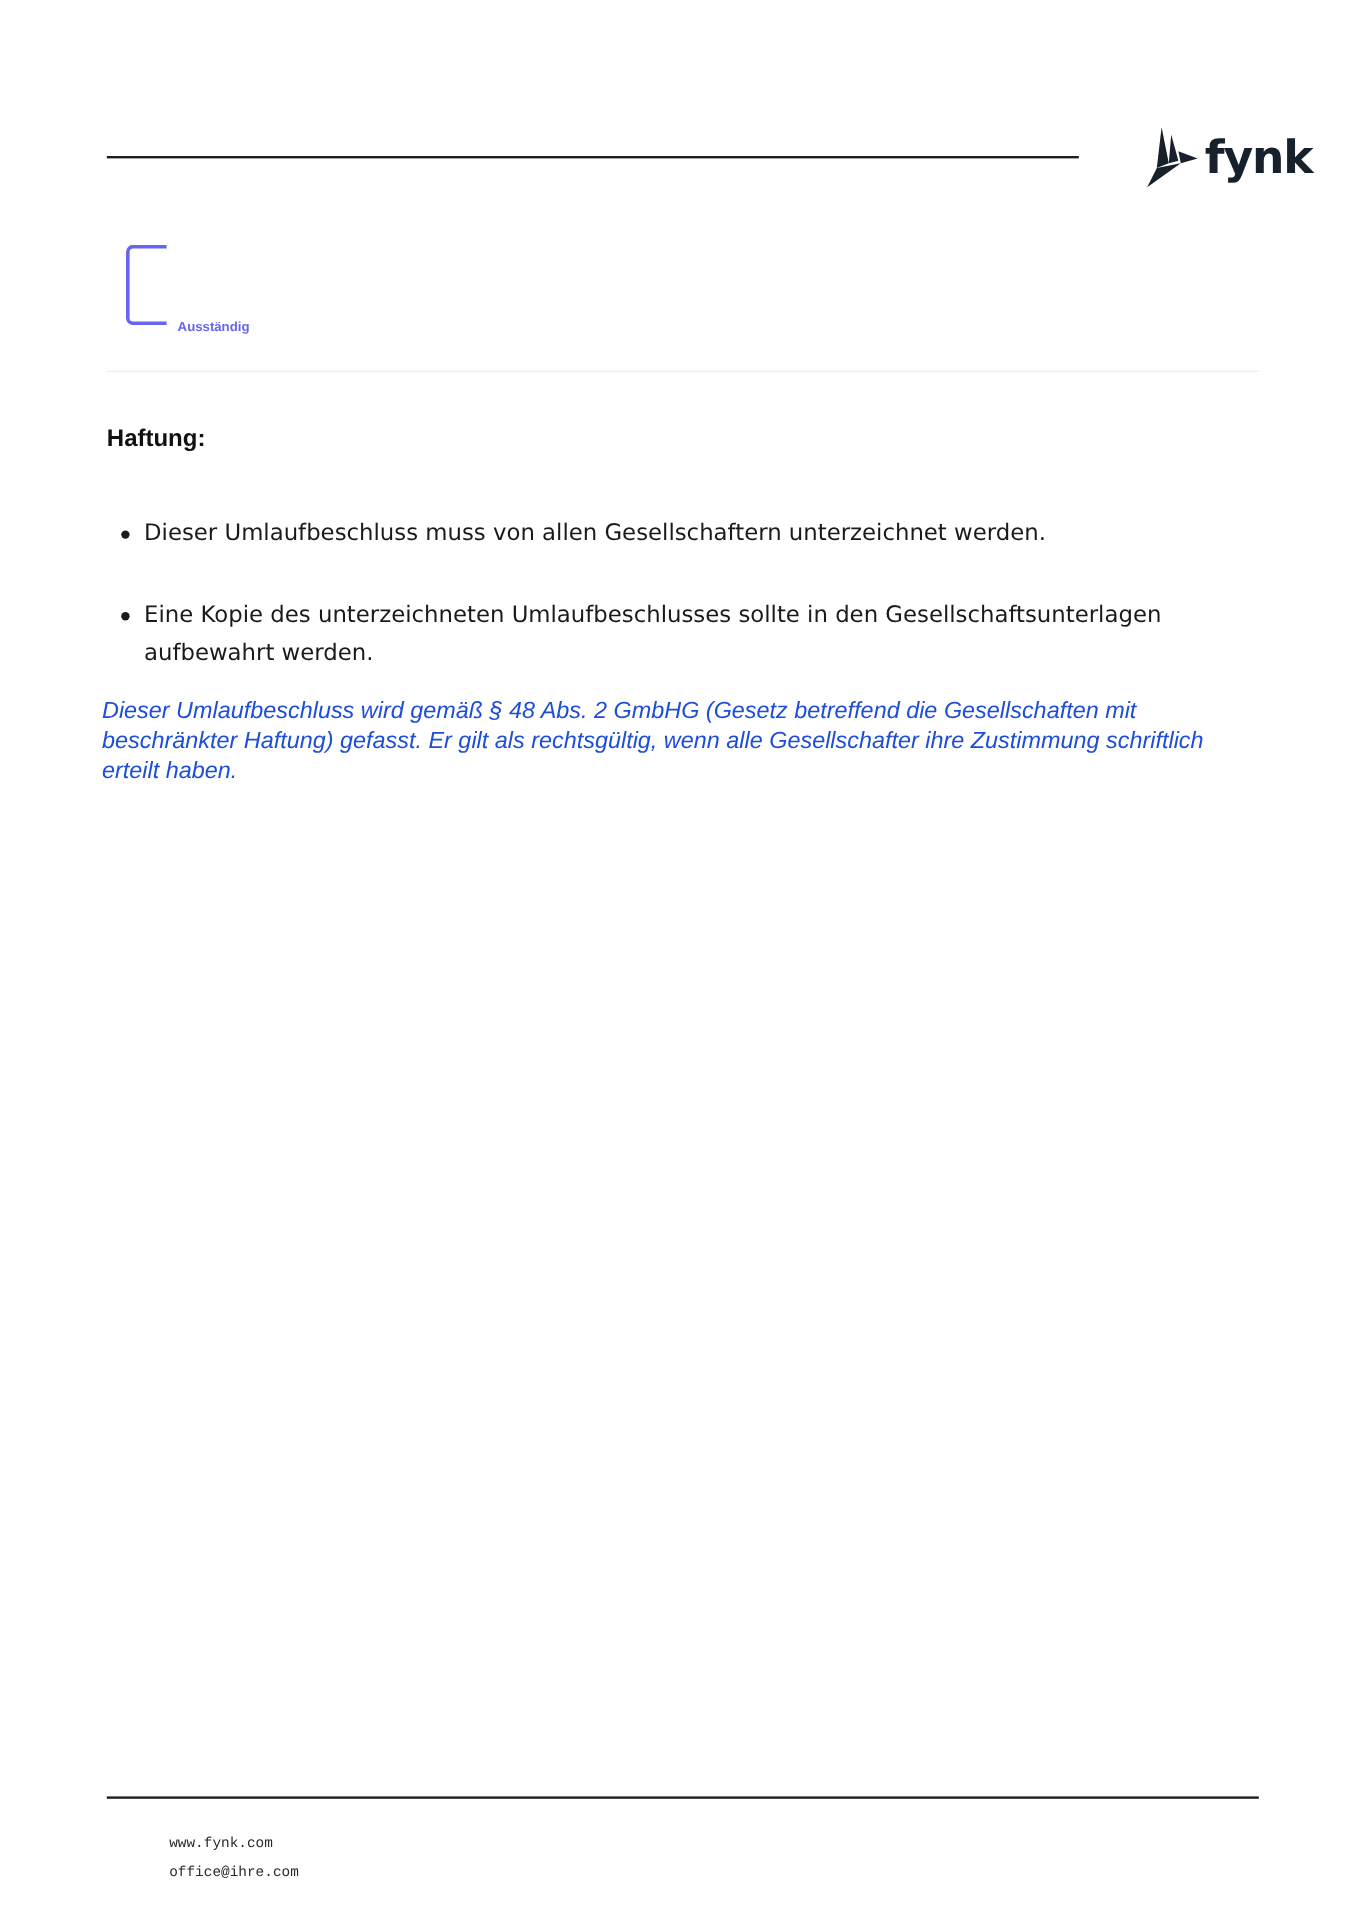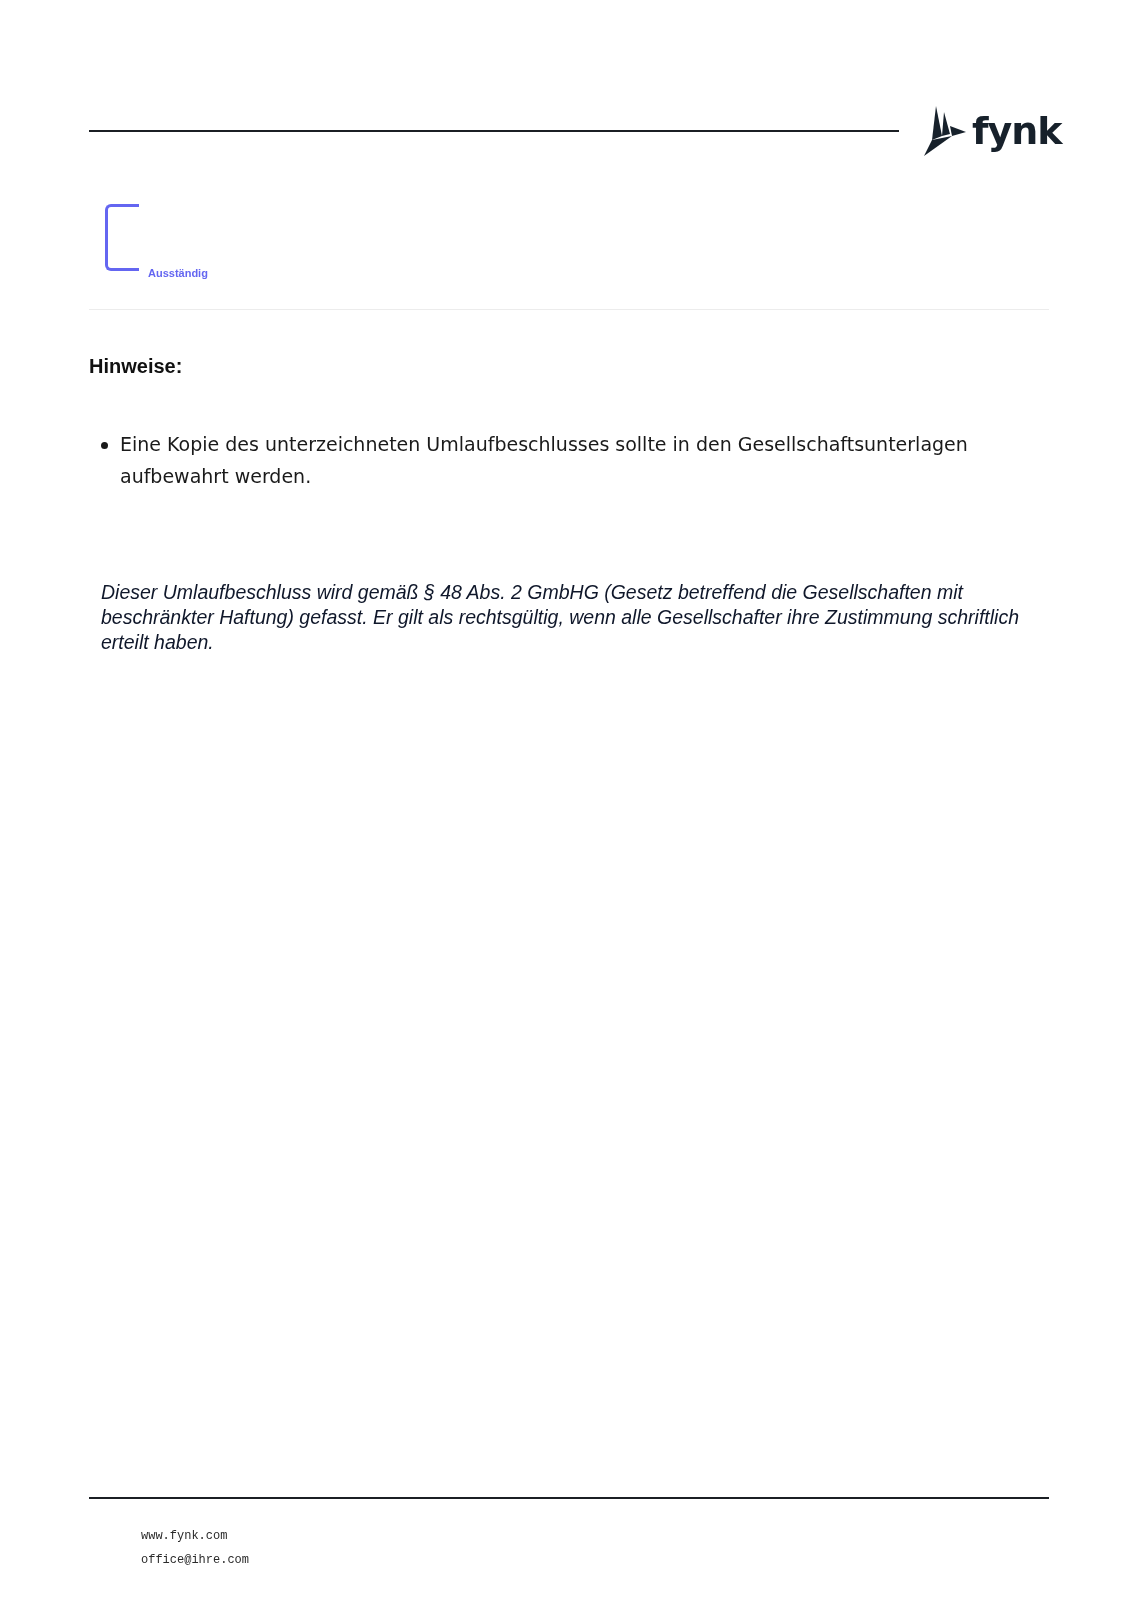--- a/index.html
+++ b/index.html
@@ -1,28 +1,28 @@
 <!DOCTYPE html>
 <html><head>
 <meta charset="utf-8">
 <style>
   html, body { margin: 0; padding: 0; background: #ffffff; }
   body { width: 1131px; height: 1600px; position: relative; overflow: hidden; font-family: "Liberation Sans", sans-serif; color: #111; }
   .header-rule { position: absolute; left: 89px; top: 130px; width: 810px; height: 2px; background: #1b1f24; }
-  .logo { position: absolute; left: 922px; top: 106px; display: flex; align-items: center; }
+  .logo { position: absolute; left: 954px; top: 106px; display: flex; align-items: center; }
   .logo-text { font-family: "DejaVu Sans", sans-serif; font-weight: bold; font-size: 38px; color: #17212b; letter-spacing: -1px; margin-left: 4px; line-height: 1; }
   .sig-box { position: absolute; left: 105px; top: 204px; width: 34px; height: 67px; border: 3px solid #6466f1; border-right: none; border-radius: 6px 0 0 6px; box-sizing: border-box; }
   .sig-status { position: absolute; left: 148px; top: 267px; font-size: 11px; font-weight: bold; color: #6466f1; text-align: center; }
   .divider { position: absolute; left: 89px; top: 309px; width: 960px; height: 1px; background: #ececec; }
   .notes-title { position: absolute; left: 89px; top: 355px; font-size: 20px; font-weight: bold; color: #111; }
   .notes-list { position: absolute; left: 89px; top: 428px; width: 940px; margin: 0; padding: 0; list-style: none; }
   .notes-list li { position: relative; padding-left: 31px; font-family: "DejaVu Sans", sans-serif; font-size: 19px; line-height: 32px; color: #1a1a1a; }
   .notes-list li + li { margin-top: 36px; }
   .bullet { position: absolute; left: 12px; top: 14px; width: 7px; height: 7px; border-radius: 50%; background: #1a1a1a; }
-  .legal { position: absolute; left: 101px; top: 580px; width: 960px; font-style: italic; font-size: 19.5px; line-height: 25px; color: #0f172a; }
+  .legal { position: absolute; left: 85px; top: 580px; width: 960px; font-style: italic; font-size: 19.5px; line-height: 25px; color: #1d4ed8; }
   .footer-rule { position: absolute; left: 89px; top: 1497px; width: 960px; height: 2px; background: #1b1f24; }
   .footer { position: absolute; left: 141px; top: 1524px; font-family: Liberation Mono, monospace; font-size: 12px; line-height: 24px; color: #2a2a2a; }
 </style>
 </head>
 <body>
 
 <div class="header-rule"></div>
 
 <div class="logo">
   <svg width="46" height="50" viewBox="0 0 46 50">
@@ -32,23 +32,27 @@
     <polygon points="10,34 30,30 2,50" fill="#17212b"></polygon>
   </svg>
   <span class="logo-text">fynk</span>
 </div>
 
 <div class="sig-box"></div>
 <div class="sig-status">Ausständig</div>
 
 <div class="divider"></div>
 
-<div class="notes-title">Hinweise:</div>
+<div class="notes-title">Haftung:</div>
 
 <ul class="notes-list">
+  <li>
+    <span class="bullet"></span>
+    <span>Dieser Umlaufbeschluss muss von allen Gesellschaftern unterzeichnet werden.</span>
+  </li>
   <li>
     <span class="bullet"></span>
     <span>Eine Kopie des unterzeichneten Umlaufbeschlusses sollte in den Gesellschaftsunterlagen aufbewahrt werden.</span>
   </li>
 </ul>
 
 <div class="legal">Dieser Umlaufbeschluss wird gemäß § 48 Abs. 2 GmbHG (Gesetz betreffend die Gesellschaften mit beschränkter Haftung) gefasst. Er gilt als rechtsgültig, wenn alle Gesellschafter ihre Zustimmung schriftlich erteilt haben.</div>
 
 <div class="footer-rule"></div>
 <div class="footer">

